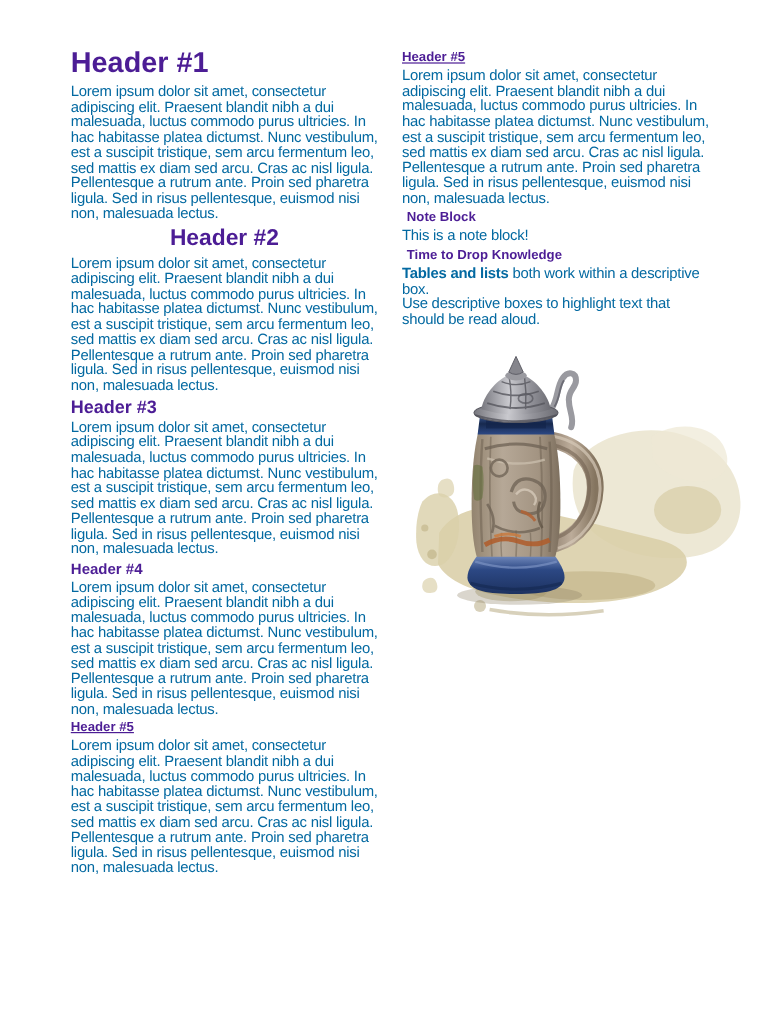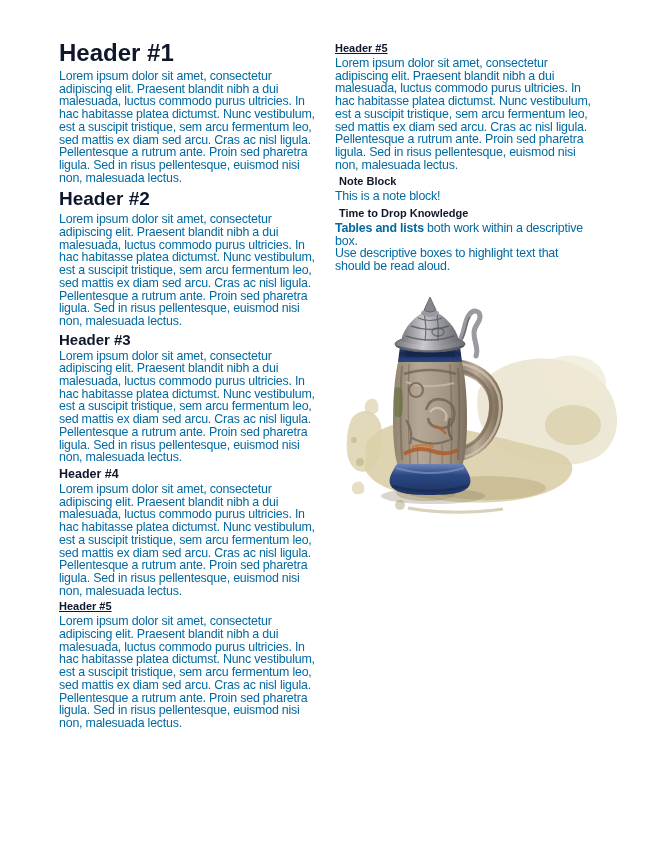--- a/index.html
+++ b/index.html
@@ -14,23 +14,23 @@
   .col{position:absolute;top:40px;}
   .col-left{left:59px;width:256px;}
   .col-right{left:335px;width:258px;}
   p.body{
     margin:0;
     font-size:12.4px;
     line-height:12.7px;
     letter-spacing:-0.2px;
     color:#0369a1;
   }
-  h1,h2,h3,h4,.h5,.h6{color:#0f172a;font-weight:bold;}
+  h1,h2,h3,h4,.h5,.h6{color:#4c1d95;font-weight:bold;}
   h1{font-size:24px;line-height:26px;margin:0 0 4px 0;}
-  h2{font-size:19px;line-height:22px;margin:4px 0 3px 0;}
+  h2{font-size:19px;line-height:22px;margin:4px 0 3px 0;text-align:center;}
   h3{font-size:15px;line-height:17px;margin:3px 0 2px 0;}
   h4{font-size:12.5px;line-height:14px;margin:3px 0 2px 0;}
   .h5{font-size:11px;line-height:13px;margin:3px 0 2px 0;text-decoration:underline;}
   .h6{font-size:11px;line-height:13px;margin:4px 0 2px 4px;}
   .bold-lead{font-weight:bold;}
   .stein-figure{position:absolute;left:338px;top:292px;width:292px;height:224px;}
 </style>
 </head>
 <body>
 

